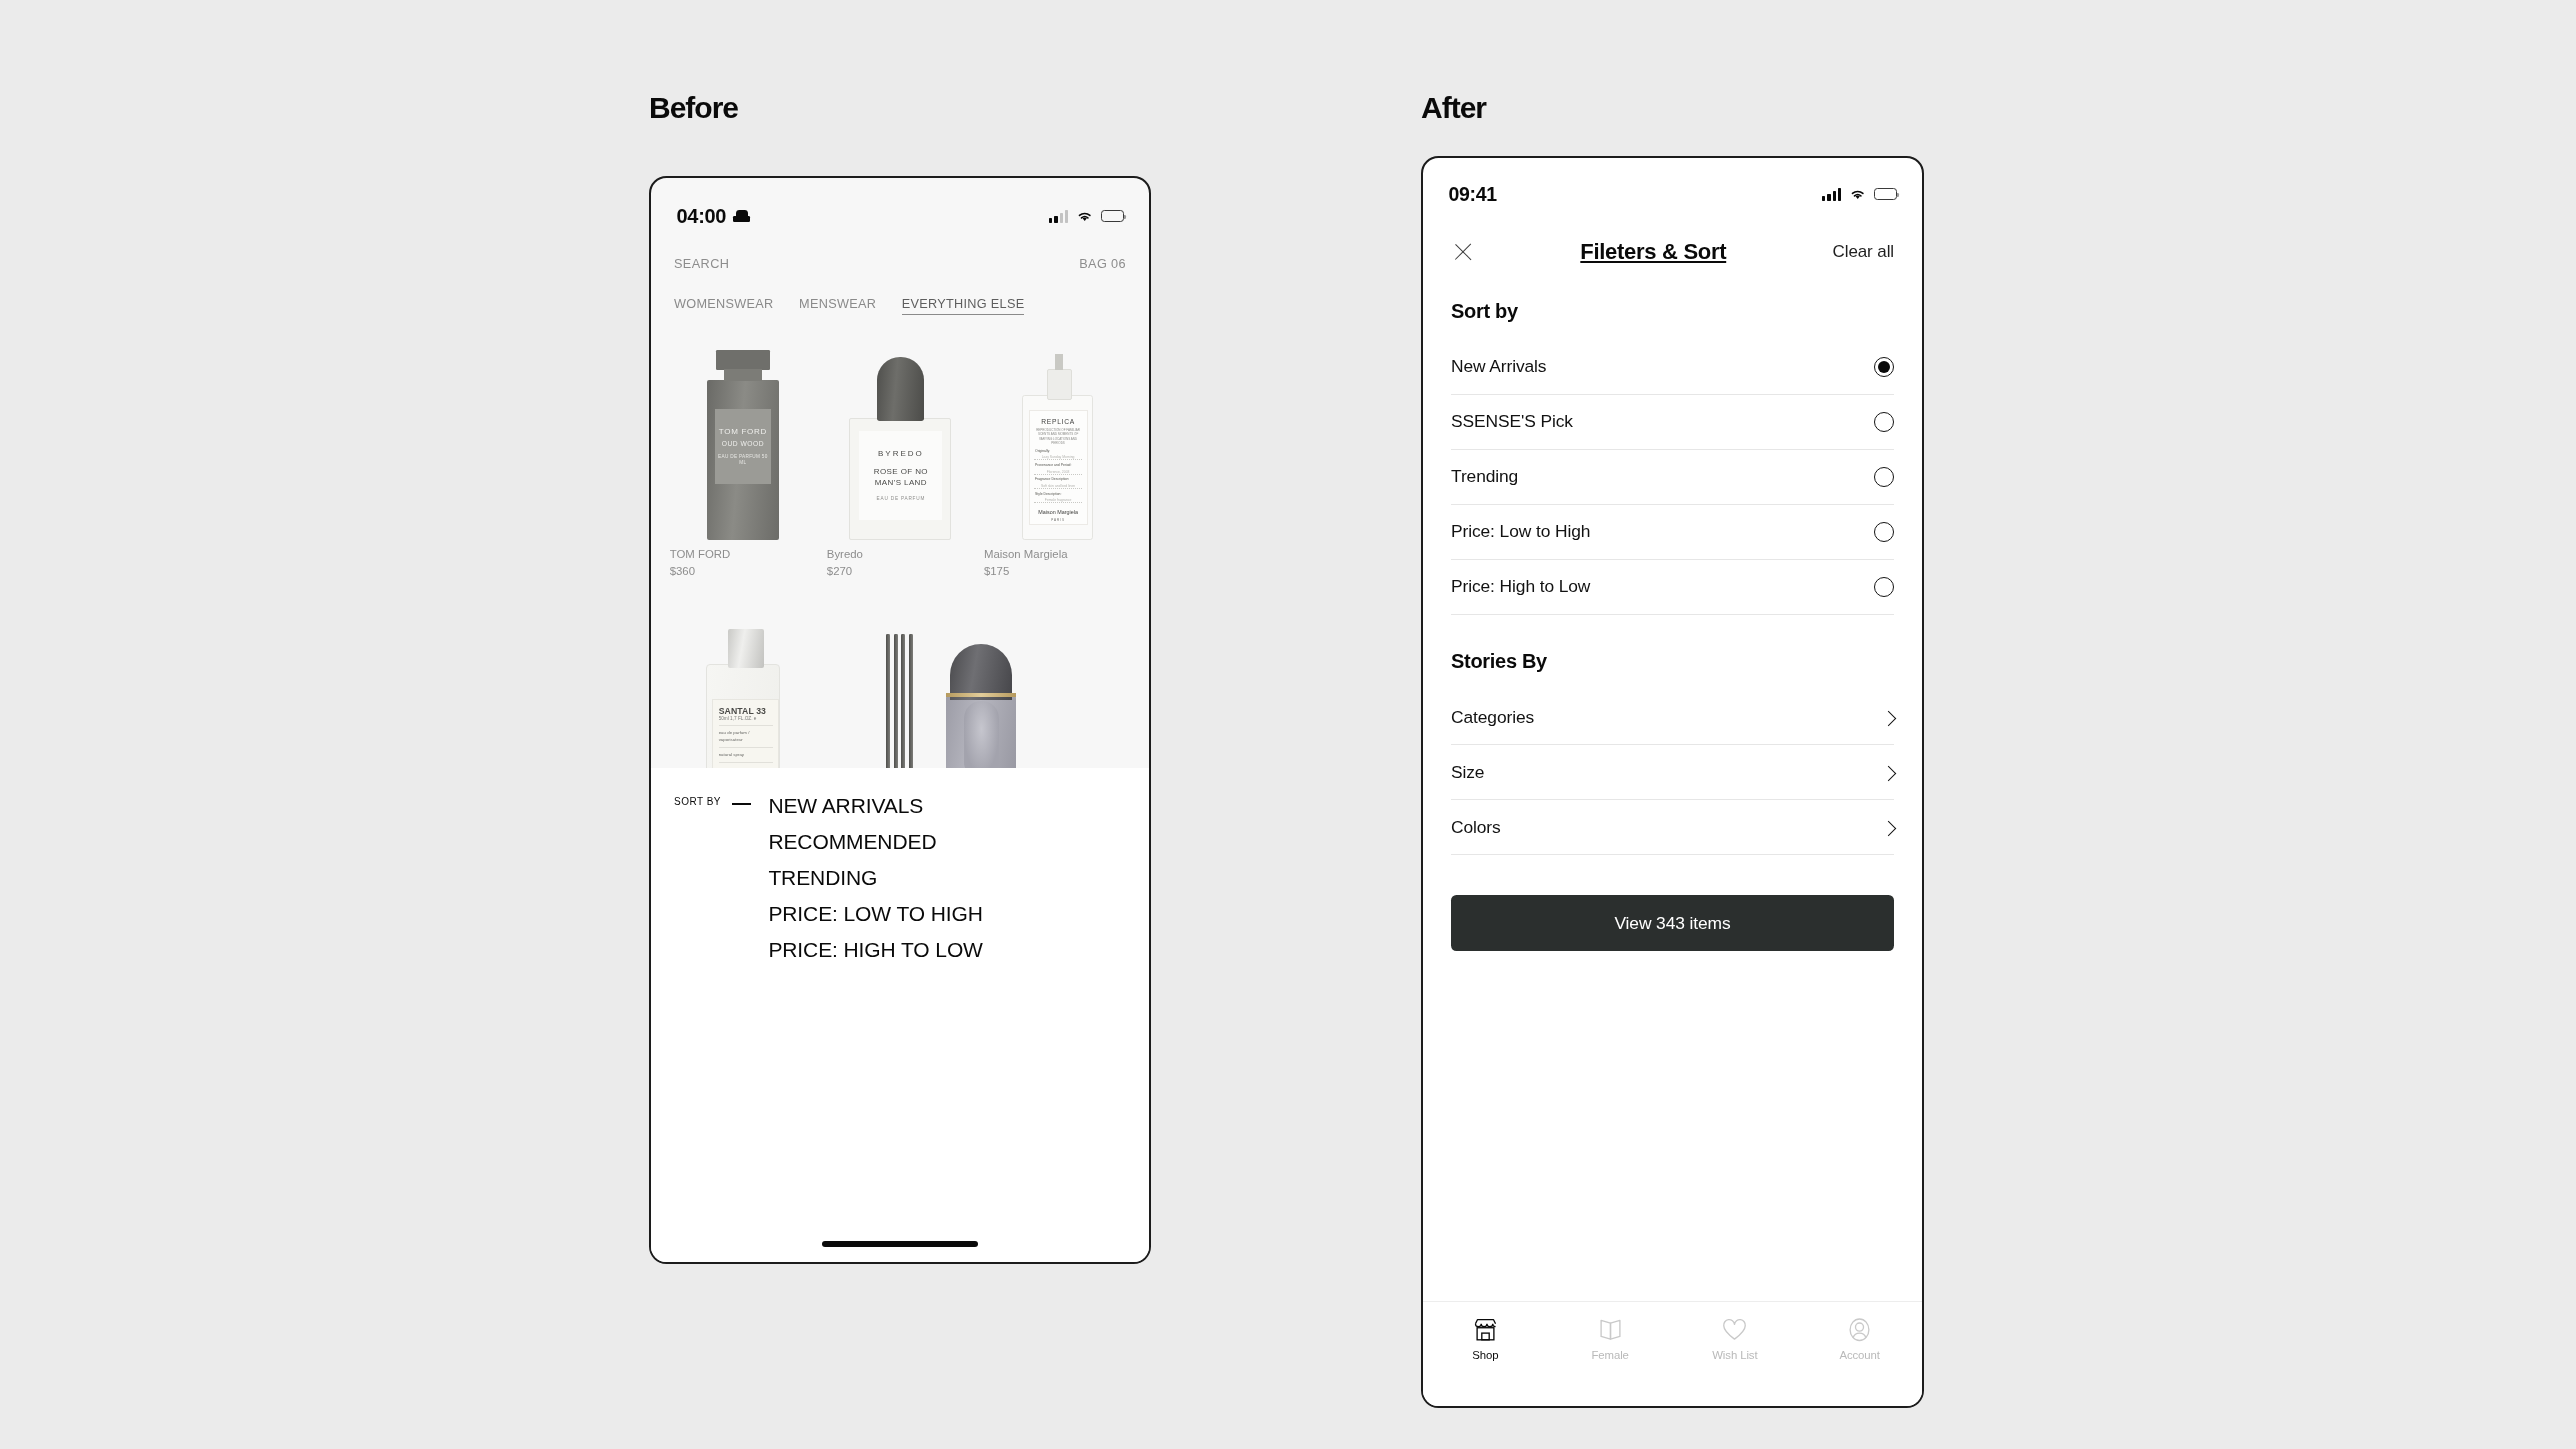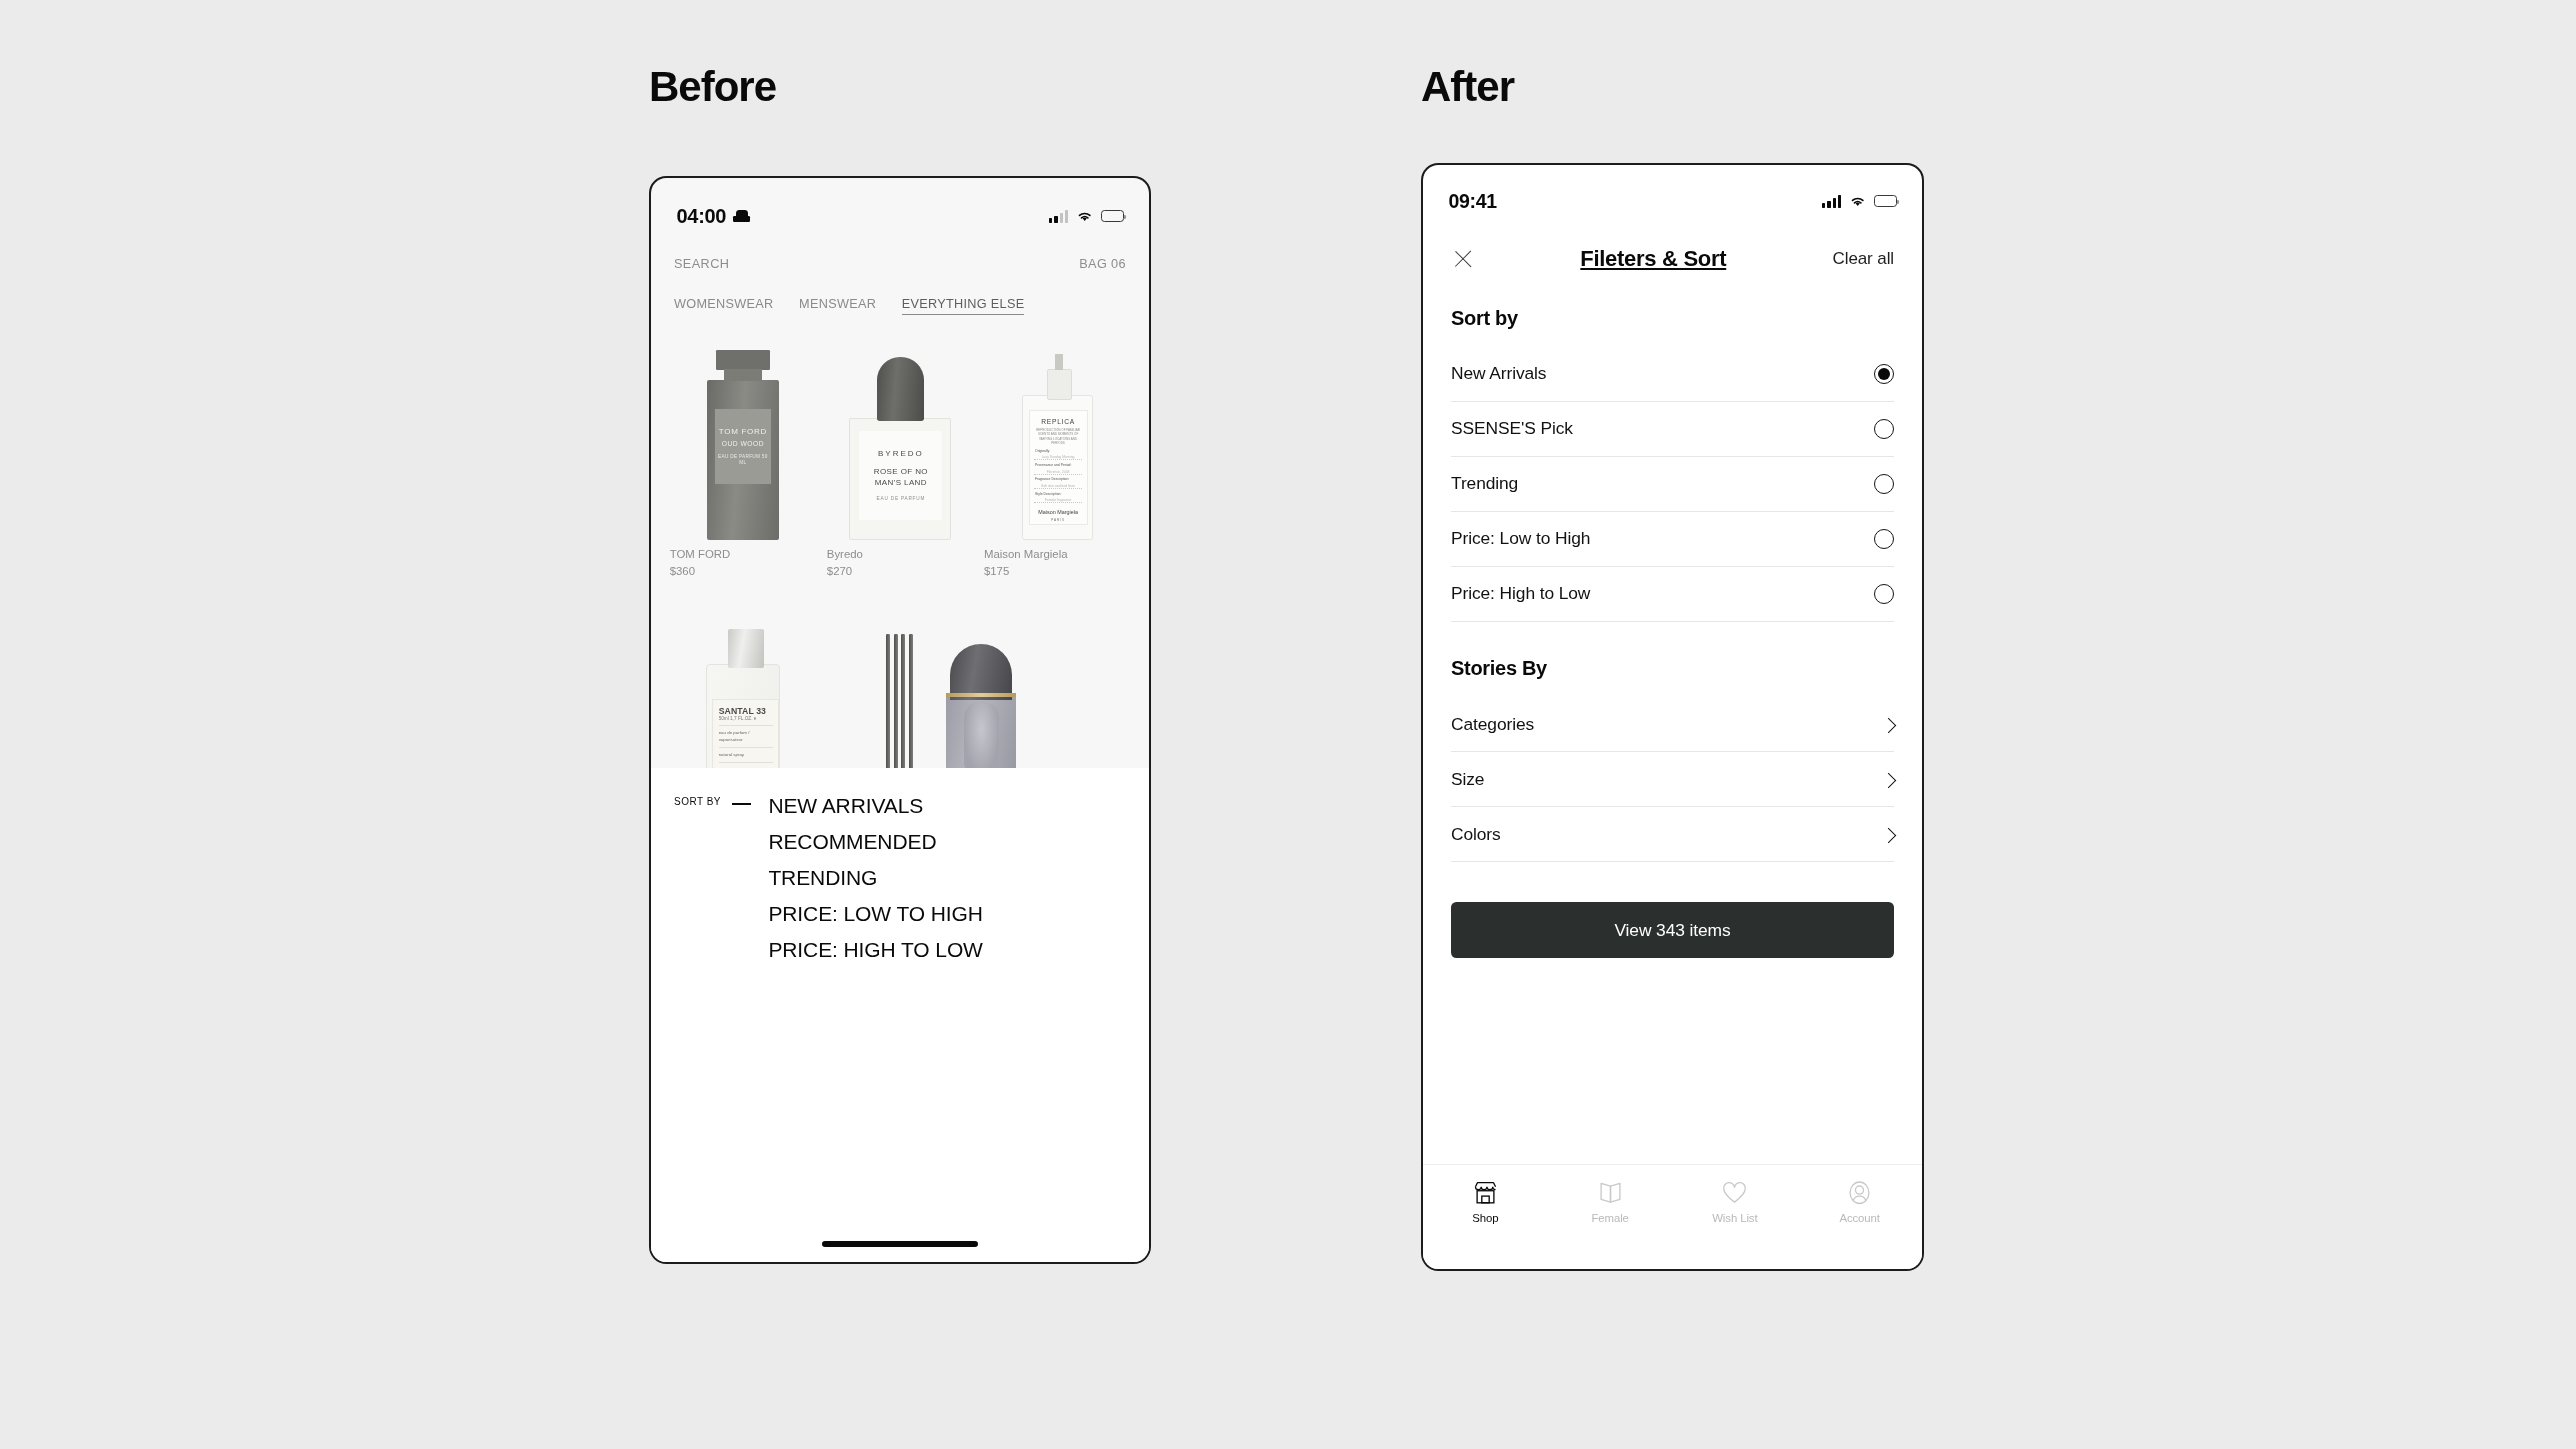--- a/index.html
+++ b/index.html
@@ -8,44 +8,45 @@
     background: #ebebeb;
     font-family: "Liberation Sans", sans-serif;
     overflow: hidden;
   }
 
   .canvas { position: relative; width: 2576px; height: 1449px; }
 
   
   .caption {
     position: absolute;
-    font-size: 42px;
+    font-size: 30px;
     font-weight: 700;
     color: #0a0a0a;
     letter-spacing: -1px;
     line-height: 1;
+    margin-top: 27px;
   }
   #caption-before { left: 649px; top: 66px; }
   #caption-after  { left: 1421px; top: 66px; }
 
   
   .phone {
     position: absolute;
     border-radius: 17.4px;
     overflow: hidden;
   }
   #phone-before {
     left: 649px; top: 176px;
     width: 502px; height: 1088px;
     background: #f7f7f7;
     border: 2px solid #1c1c1c;
   }
   #phone-after {
-    left: 1421px; top: 163px;
-    width: 503px; height: 1108px;
+    left: 1421px; top: 156px;
+    width: 503px; height: 1252px;
     background: #ffffff;
     border: 2px solid #1c1c1c;
   }
 
   
   .statusbar {
     display: flex; align-items: center; justify-content: space-between;
     padding: 0 25.5px;
     text-align: center;
   }

